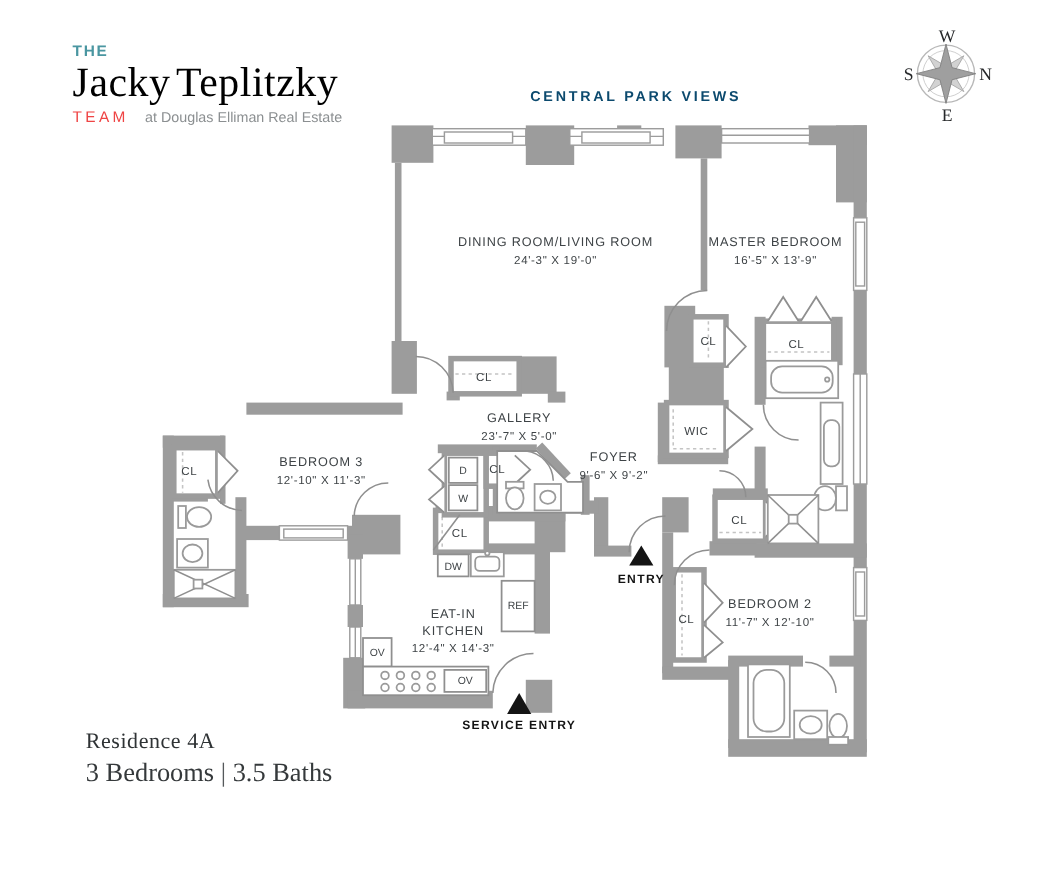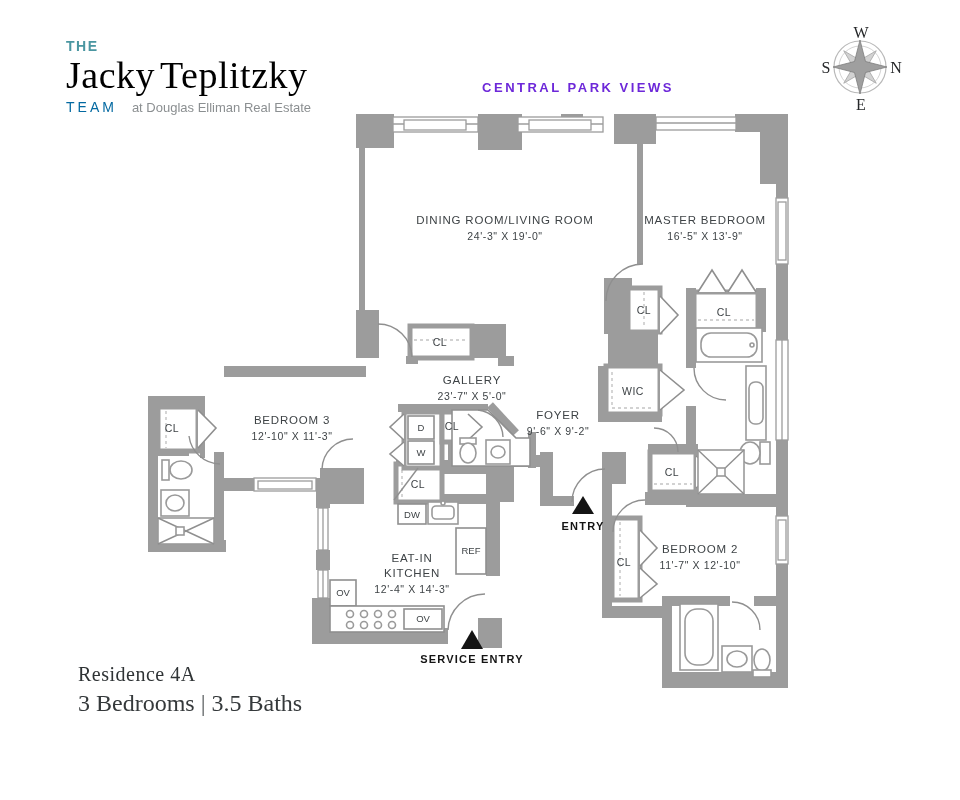--- a/index.html
+++ b/index.html
@@ -4,25 +4,25 @@
 <style>
   html,body{margin:0;padding:0;background:#fff;}
   .page{position:relative;width:960px;height:792px;background:#ffffff;overflow:hidden;
         font-family:"Liberation Sans",sans-serif;}
   
   .logo{position:absolute;left:66px;top:38px;}
   .logo-the{color:#4a96a1;font-size:14px;letter-spacing:1.5px;font-weight:bold;}
   .logo-name{color:#000000;font-family:"Liberation Serif",serif;font-size:38px;line-height:42px;letter-spacing:0.5px;}
   .logo-name .sp{display:inline-block;width:5px;}
   .logo-team-row{margin-top:2px;}
-  .logo-team{color:#0369a1;font-size:14px;letter-spacing:3px;}
+  .logo-team{color:#ef4444;font-size:14px;letter-spacing:3px;}
   .logo-tag{color:#8b8f91;font-size:13px;margin-left:15px;}
   
   .cpv{position:absolute;left:578px;top:80px;transform:translateX(-50%);
-       font-size:13px;font-weight:bold;letter-spacing:2.5px;color:#6d28d9;white-space:nowrap;}
+       font-size:13px;font-weight:bold;letter-spacing:2.5px;color:#0c4a6e;white-space:nowrap;}
   
   .residence{position:absolute;left:78px;top:663px;font-family:"Liberation Serif",serif;color:#2f3335;}
   .res-title{font-size:20px;letter-spacing:0.5px;}
   .res-sub{font-size:24px;margin-top:4px;color:#35393b;}
   .res-sub .sep{padding:0 6px;color:#55595b;}
   
   svg.plan{position:absolute;left:0;top:0;}
   .wall{fill:#9c9c9c;}
   .box{fill:#ffffff;stroke:#9c9c9c;stroke-width:5;}
   .thinbox{fill:#ffffff;stroke:#8f8f8f;stroke-width:1.6;}

